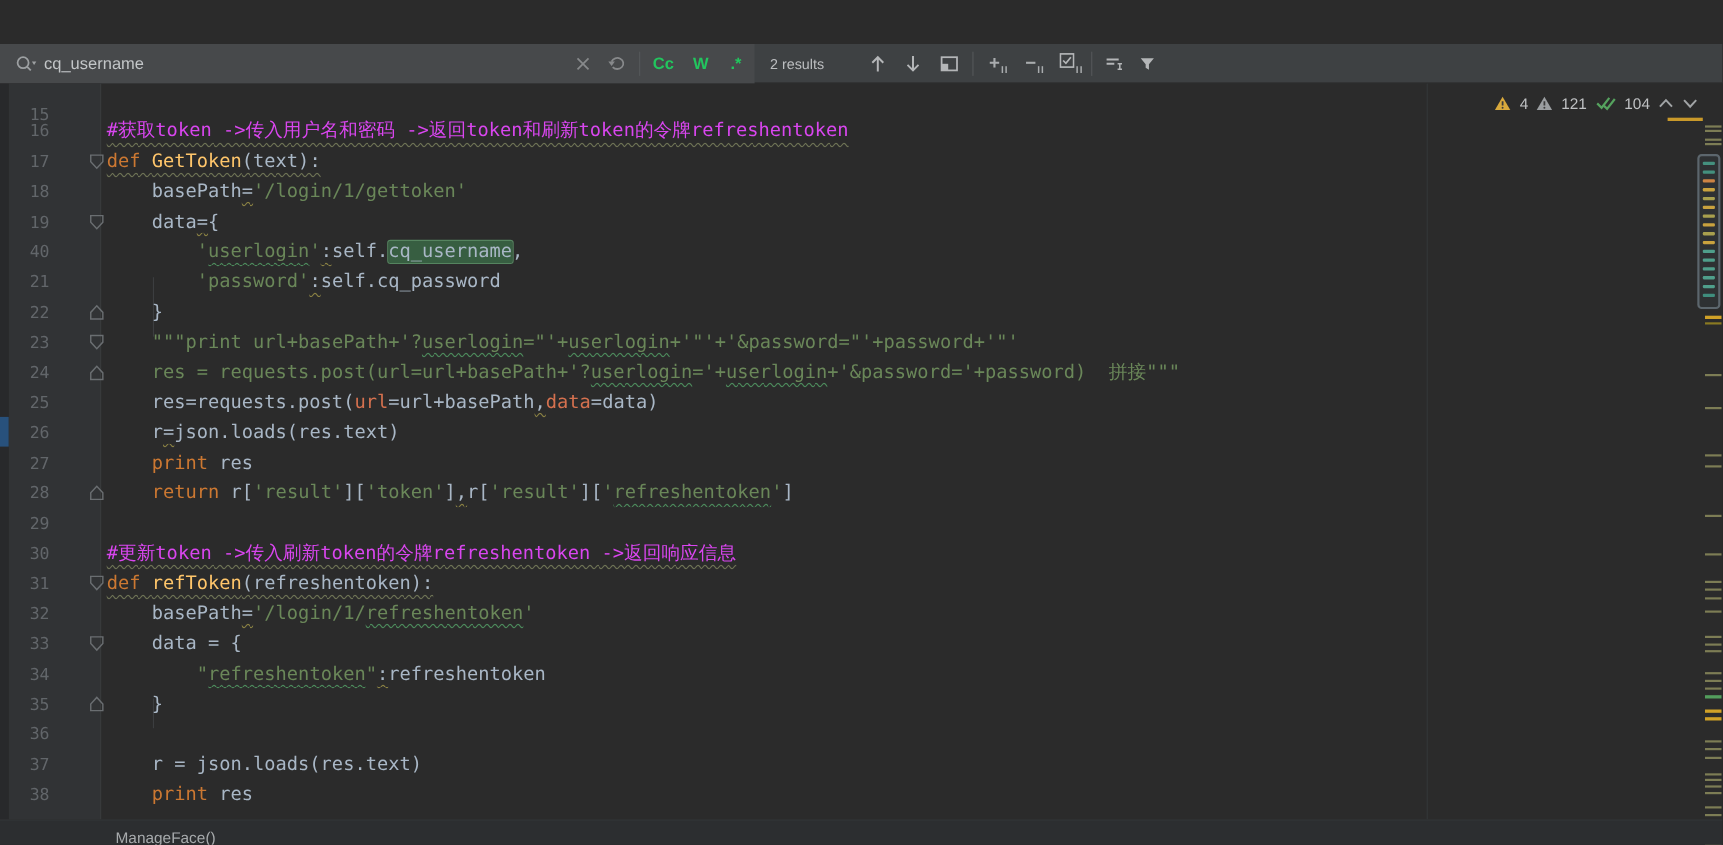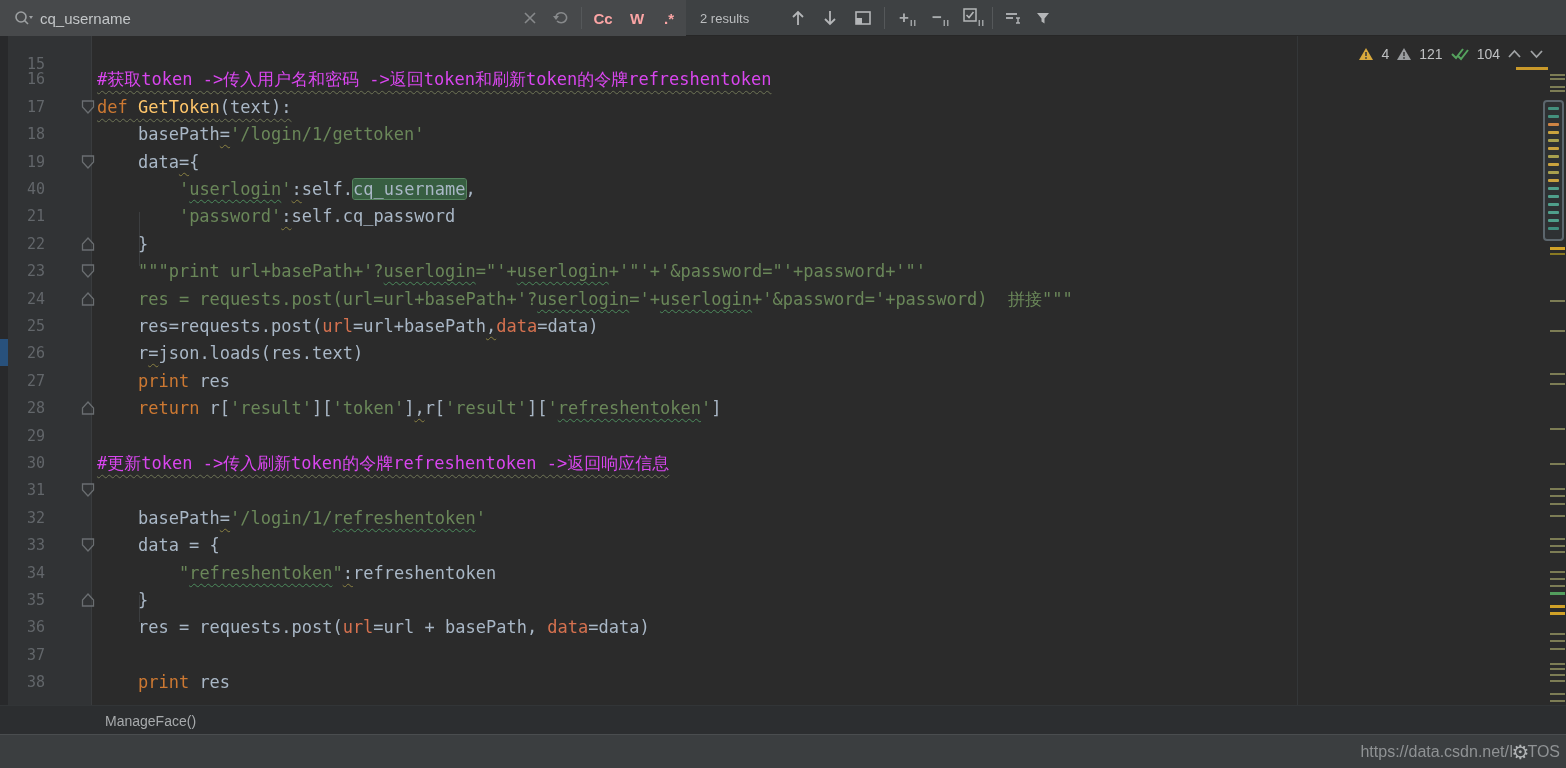--- a/index.html
+++ b/index.html
@@ -1,29 +1,29 @@
 <!DOCTYPE html>
 <html><head>
 <meta charset="utf-8">
 <style>
   * { margin:0; padding:0; box-sizing:border-box; }
   html,body { width:1566px; height:768px; overflow:hidden; background:#2b2b2b;
               font-family:"Liberation Sans", sans-serif; }
-  .stage { position:relative; width:1566px; height:720px; background:#2b2b2b; }
+  .stage { position:relative; width:1566px; height:720px; background:#2b2b2b;margin-top:40px; }
 
   
   .topbar { position:absolute; left:0; top:0; width:1566px; height:36px;
             background:#3e4143; border-bottom:1px solid #272727; }
   .searchfield { position:absolute; left:0; top:0; width:686px; height:36px; background:#47494b; }
   .tb { position:absolute; top:0; height:36px; display:flex; align-items:center;
         justify-content:center; color:#a9acae; }
   .tb svg { display:block; }
   .query { position:absolute; left:40px; top:0; height:36px; display:flex; align-items:center;
            color:#c3c6c8; font-size:15px; }
-  .optxt { font-size:15px; font-weight:bold; color:#fca5a5; }
+  .optxt { font-size:15px; font-weight:bold; color:#22c55e; }
   .results { position:absolute; left:700px; top:0; height:36px; display:flex; align-items:center;
              color:#bcbec0; font-size:13px; }
   .sep { position:absolute; top:7px; width:1px; height:22px; background:#55585a; }
   .sub2 { font-size:9px; letter-spacing:1px; margin-left:1px; margin-top:9px; font-weight:bold; }
   .plusminus { font-size:17px; font-weight:bold; }
 
   
   .editor { position:absolute; left:0; top:36px; width:1566px; height:669px; background:#2b2b2b; }
   .left-stripe { position:absolute; left:0; top:0; width:8px; height:100%; background:#28292b; }
   .caret-mark { position:absolute; left:0; width:8px; height:27px; background:#28517c; }
@@ -255,20 +255,21 @@
         </div>
         <div class="code-row" style="top: 413px;">
           <span class="ln">30</span>
           <span class="codetext"><span class="c ul">#更新token -&gt;传入刷新token的令牌refreshentoken -&gt;返回响应信息</span></span>
         </div>
         <div class="code-row" style="top: 440.4px;">
           <span class="ln">31</span>
           <span class="fold"><svg width="16" height="16" viewBox="0 0 15 16">
               <path d="M2 2 h11 v6 l-5.5 6 -5.5 -6 z" fill="none" stroke="#6a6e71" stroke-width="1.3"></path>
             </svg></span>
+          <span class="codetext"><span class="k ul">def </span><span class="f ul">refToken</span><span class="ul">(refreshentoken):</span></span>
         </div>
         <div class="code-row" style="top: 467.8px;">
           <span class="ln">32</span>
           <span class="codetext"><span>    basePath</span><span class="sy">=</span><span class="s">'/login/1/</span><span class="s sg">refreshentoken</span><span class="s">'</span></span>
         </div>
         <div class="code-row" style="top: 495.2px;">
           <span class="ln">33</span>
           <span class="fold"><svg width="16" height="16" viewBox="0 0 15 16">
               <path d="M2 2 h11 v6 l-5.5 6 -5.5 -6 z" fill="none" stroke="#6a6e71" stroke-width="1.3"></path>
             </svg></span>
@@ -280,24 +281,24 @@
         </div>
         <div class="code-row" style="top: 550px;">
           <span class="ln">35</span>
           <span class="fold"><svg width="16" height="16" viewBox="0 0 15 16">
               <path d="M2 14 h11 v-6 l-5.5 -6 -5.5 6 z" fill="none" stroke="#6a6e71" stroke-width="1.3"></path>
             </svg></span>
           <span class="codetext"><span>    }</span></span>
         </div>
         <div class="code-row" style="top: 577.4px;">
           <span class="ln">36</span>
-          <span class="codetext"><span>    res = requests.post(</span><span class="a">url</span><span>=url + basePath, </span><span class="a">data</span><span>=data)</span></span>
         </div>
         <div class="code-row" style="top: 604.8px;">
           <span class="ln">37</span>
+          <span class="codetext"><span>    r = json.loads(res.text)</span></span>
         </div>
         <div class="code-row" style="top: 632.2px;">
           <span class="ln">38</span>
           <span class="codetext"><span>    </span><span class="k">print</span><span> res</span></span>
         </div>
       </div>
 
     <div class="inspections">
       <svg width="16" height="14" viewBox="0 0 16 14">
         <path d="M8 1 L15 13 H1 Z" fill="#d9a93c"></path>

